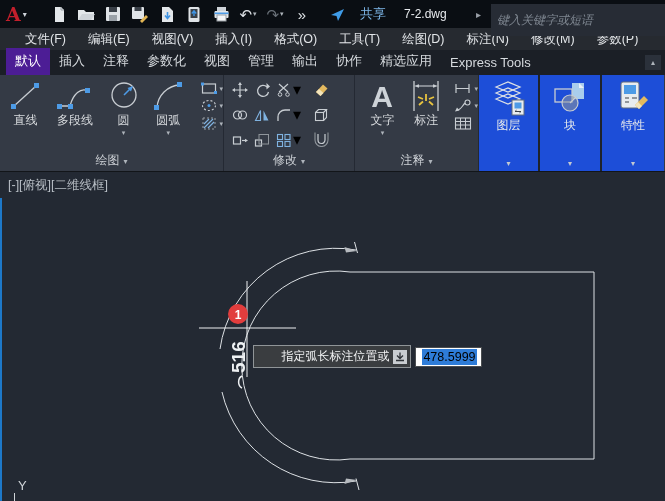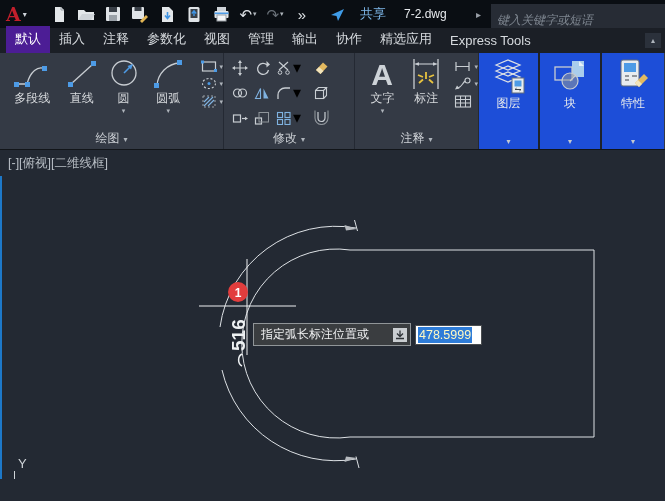--- a/index.html
+++ b/index.html
@@ -56,32 +56,32 @@
   .minirow .caret { color:#aeb4bb; font-size:7px; }
   .mgrid { display:flex; flex-direction:column; gap:6px; padding:5px 0 0 8px; }
   .mrow { display:flex; gap:6px; align-items:center; }
   .mcell { display:flex; align-items:center; gap:1px; }
   .bluebtn { width:100%; height:100%; display:flex; flex-direction:column;
     align-items:center; color:#e6e9ec; font-size:12px; padding-top:4px; }
   .bluebtn .caret { color:#c3c9d1; font-size:8px; position:absolute; bottom:3px; left:0;
     right:0; text-align:center; }
 
   
-  .canvas { position:relative; height:329px; background:#232933; flex:1; overflow:hidden; }
+  .canvas { position:relative; height:329px; background:#232933; flex:1; overflow:hidden;text-align:center; }
   .vplabel { position:absolute; left:8px; top:5px; color:#b9bfc6; font-size:12.5px; z-index:3; }
   .geo { position:absolute; left:0; top:0; z-index:1; }
   .tooltip { position:absolute; left:253px; top:173px; width:158px; height:23px;
     background:#3a3d40; border:1px solid #909598; color:#f2f3f4; font-size:12px;
     line-height:21px; padding-left:7px; z-index:4; white-space:nowrap; }
   .tt-drop { position:absolute; right:3px; top:4px; width:14px; height:14px;
     background:#c9cdd1; display:flex; align-items:center; justify-content:center; }
   .dyn1 { position:absolute; left:415px; top:175px; width:67px; height:20px;
     background:#ffffff; border:1px solid #4a4d50; z-index:4; font-size:12.5px;
     line-height:18px; padding-left:2px; }
-  .dyn1 .sel { background:#2e7cd8; color:#fef9c3; padding:1px 1px; }
+  .dyn1 .sel { background:#2e7cd8; color:#000000; padding:1px 1px; }
   .dyn2 { position:absolute; left:484px; top:176px; width:74px; height:19px;
     background:#b9bdc2; border:1px solid #4a4d50; color:#141516; z-index:4;
     font-size:12.5px; line-height:17px; padding-left:4px; }
   svg .ln { stroke:#dde1e5; stroke-width:1; fill:none; }
   svg .xh { stroke:#eef0f2; stroke-width:1; }
 </style>
 </head>
 <body>
 
 <div class="app">
@@ -153,55 +153,67 @@
       <svg width="15" height="15">
           <polygon points="1,8 14,2 8,14 6.5,9" fill="#3f9ce8"></polygon>
         </svg>
       <span>共享</span>
     </div>
     <div class="abs fname">7-2.dwg</div>
     <div class="abs search-arrow">▸</div>
     <input class="searchbox" placeholder="键入关键字或短语" style="">
   </div>
 
+  <div class="menubar">
+    <span class="menu-item">文件(F)</span>
+    <span class="menu-item">编辑(E)</span>
+    <span class="menu-item">视图(V)</span>
+    <span class="menu-item">插入(I)</span>
+    <span class="menu-item">格式(O)</span>
+    <span class="menu-item">工具(T)</span>
+    <span class="menu-item">绘图(D)</span>
+    <span class="menu-item">标注(N)</span>
+    <span class="menu-item">修改(M)</span>
+    <span class="menu-item">参数(P)</span>
+  </div>
 
   <div class="tabbar">
     <span class="rtab active">默认</span>
     <span class="rtab">插入</span>
     <span class="rtab">注释</span>
     <span class="rtab">参数化</span>
     <span class="rtab">视图</span>
     <span class="rtab">管理</span>
     <span class="rtab">输出</span>
     <span class="rtab">协作</span>
     <span class="rtab">精选应用</span>
     <span class="rtab">Express Tools</span>
     <span class="tab-collapse">▴</span>
   </div>
 
   <div class="ribbon">
 
     <div class="panel" style="width:224px;">
       <div class="pbody" style="padding-left:6px; gap:4px;">
+        <div class="bigbtn" style="width:40px;">
+          <svg width="34" height="36">
+            <line x1="6" y1="28" x2="28" y2="8" stroke="#c8cdd2" stroke-width="1.3"></line>
+            <rect x="3" y="26" width="5" height="5" fill="#4d9be6"></rect>
+            <rect x="26" y="5" width="5" height="5" fill="#4d9be6"></rect>
+          </svg>
+          <span>直线</span>
+        </div>
         <div class="bigbtn" style="width:54px;">
           <svg width="40" height="36">
             <path d="M4,28 h11 C18,16 26,9 33,13" fill="none" stroke="#c8cdd2" stroke-width="1.3"></path>
             <rect x="2" y="26" width="5" height="5" fill="#4d9be6"></rect>
             <rect x="13" y="26" width="5" height="5" fill="#4d9be6"></rect>
             <rect x="30" y="10" width="5" height="5" fill="#4d9be6"></rect>
           </svg>
           <span>多段线</span>
-        </div>
-        <div class="bigbtn" style="width:40px;">
-          <svg width="34" height="36">
-            <line x1="6" y1="28" x2="28" y2="8" stroke="#c8cdd2" stroke-width="1.3"></line>
-            <rect x="3" y="26" width="5" height="5" fill="#4d9be6"></rect>
-            <rect x="26" y="5" width="5" height="5" fill="#4d9be6"></rect>
-          </svg>
-          <span>直线</span>
         </div>
         <div class="bigbtn" style="width:38px;">
           <svg width="32" height="36">
             <circle cx="16" cy="17" r="12" fill="none" stroke="#c8cdd2" stroke-width="1.3"></circle>
             <line x1="16" y1="17" x2="23" y2="10" stroke="#4d9be6" stroke-width="1.6"></line>
             <polygon points="25,8 19.5,10 23,13.5" fill="#4d9be6"></polygon>
           </svg>
           <span>圆</span>
           <span class="caret">▾</span>
         </div>

